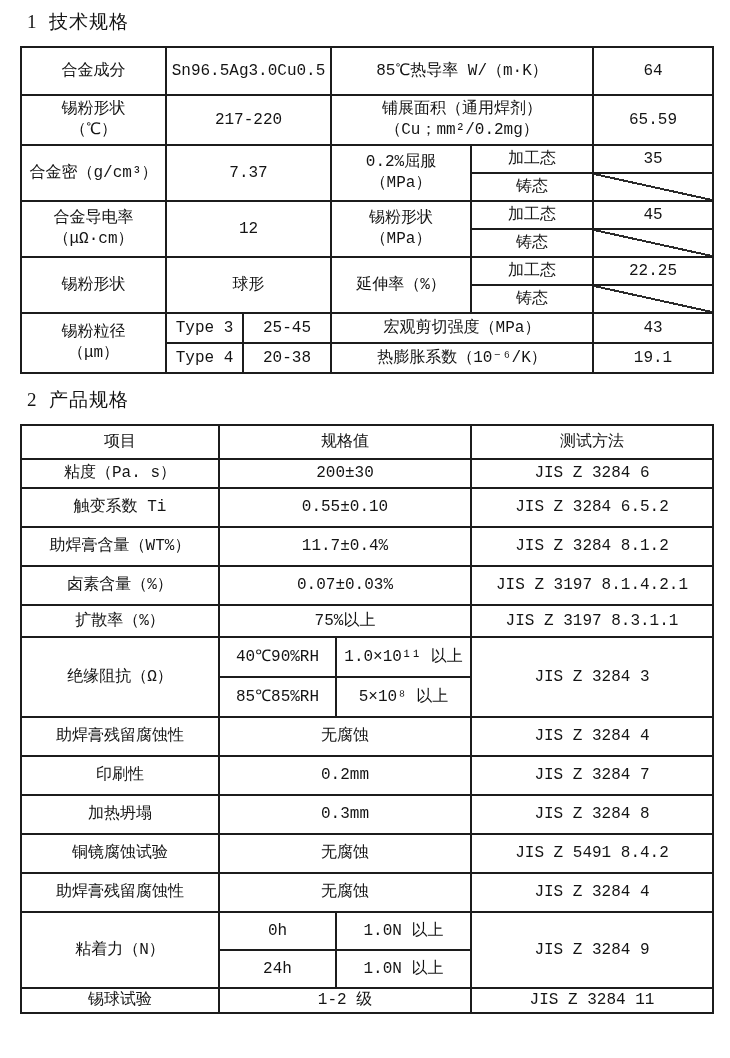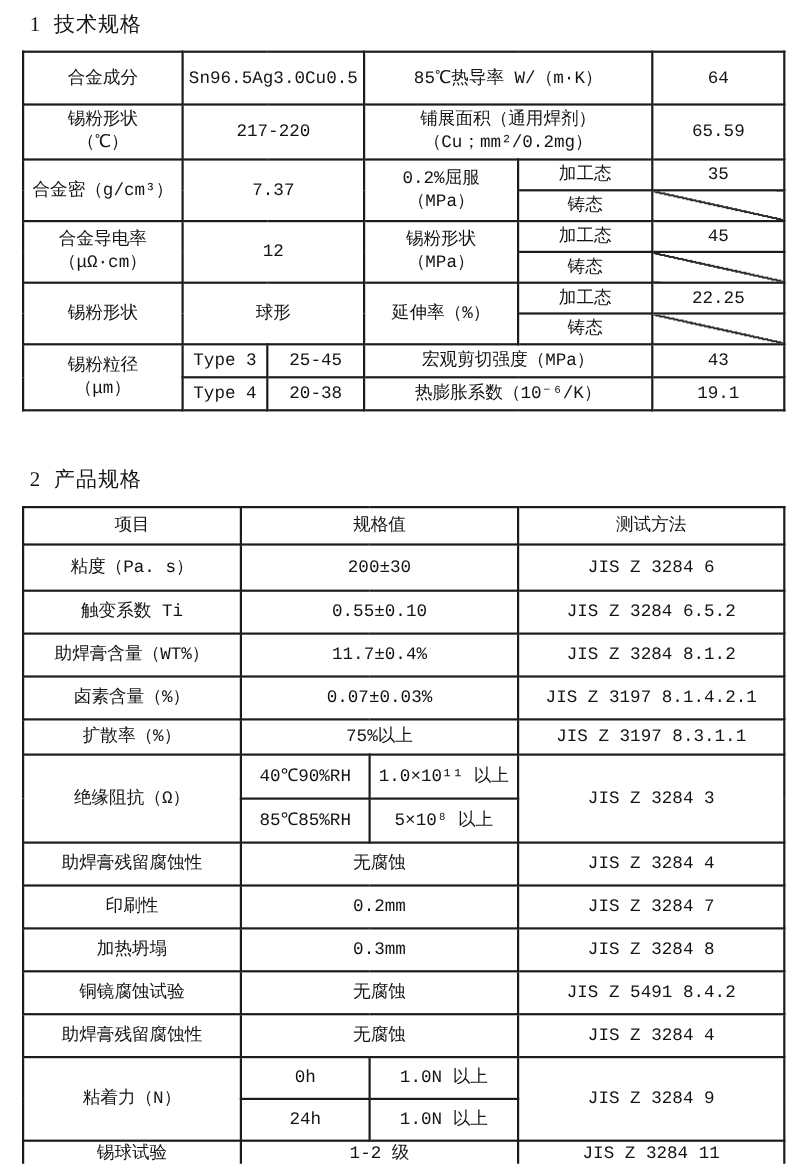--- a/index.html
+++ b/index.html
@@ -13,21 +13,21 @@
   }
   .page { width: 730px; height: 1058px; overflow: hidden; }
   .section-title {
     font-size: 19px;
     font-weight: normal;
     margin: 0;
     padding: 9px 16px 11px 27px;
     letter-spacing: 1px;
     white-space: pre;
   }
-  .section-title.second { padding-top: 13px; margin-top: 36px; }
+  .section-title.second { padding-top: 13px; }
   table.spec {
     border-collapse: collapse;
     table-layout: fixed;
     margin-left: 20px;
     width: 692px;
     font-family: Liberation Mono, monospace;
   }
   table.spec td, table.spec th {
     border: 2px solid #1c1c1c;
     text-align: center;
@@ -141,21 +141,21 @@
         <col style="width:117px">
         <col style="width:135px">
         <col style="width:242px">
     </colgroup>
     <tbody>
         <tr style="height:34px">
       <th>项目</th>
       <th colspan="2">规格值</th>
       <th>测试方法</th>
     </tr>
-    <tr style="height:42px">
+    <tr style="height:29px">
       <td>粘度（Pa. s）</td>
       <td colspan="2">200±30</td>
       <td>JIS Z 3284 6</td>
     </tr>
     <tr style="height:39px">
       <td>触变系数 Ti</td>
       <td colspan="2">0.55±0.10</td>
       <td>JIS Z 3284 6.5.2</td>
     </tr>
     <tr style="height:39px">

